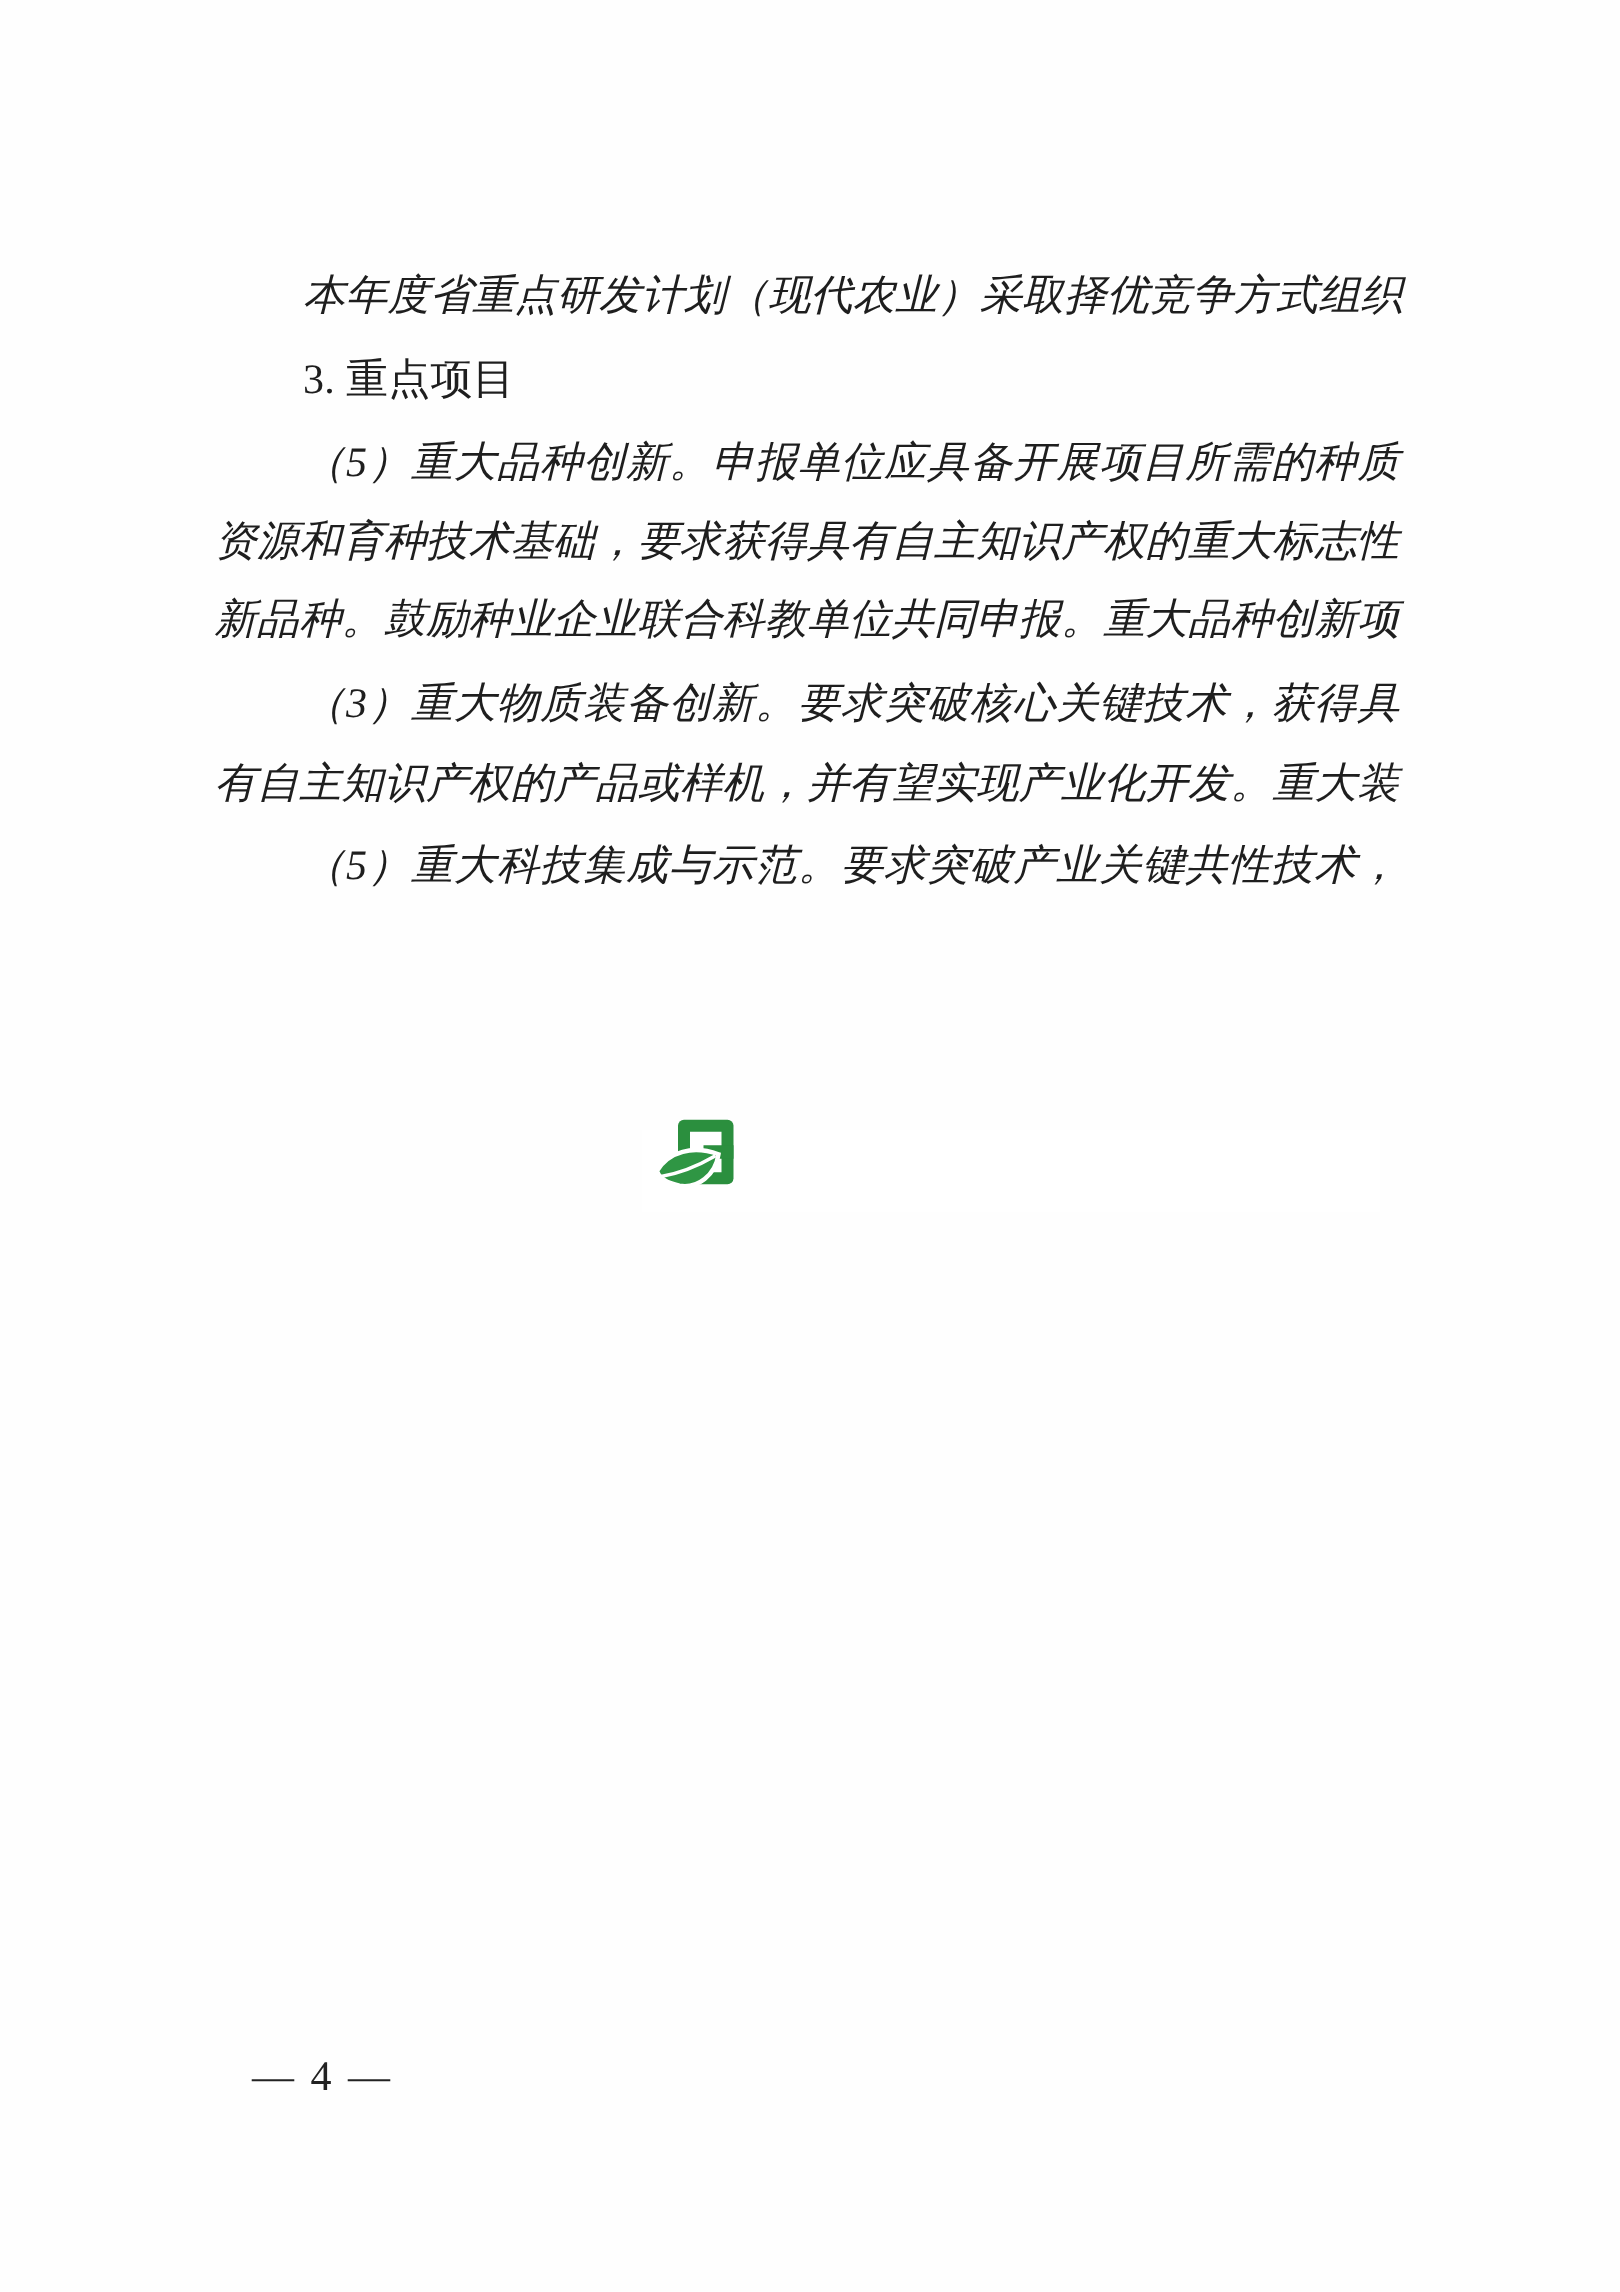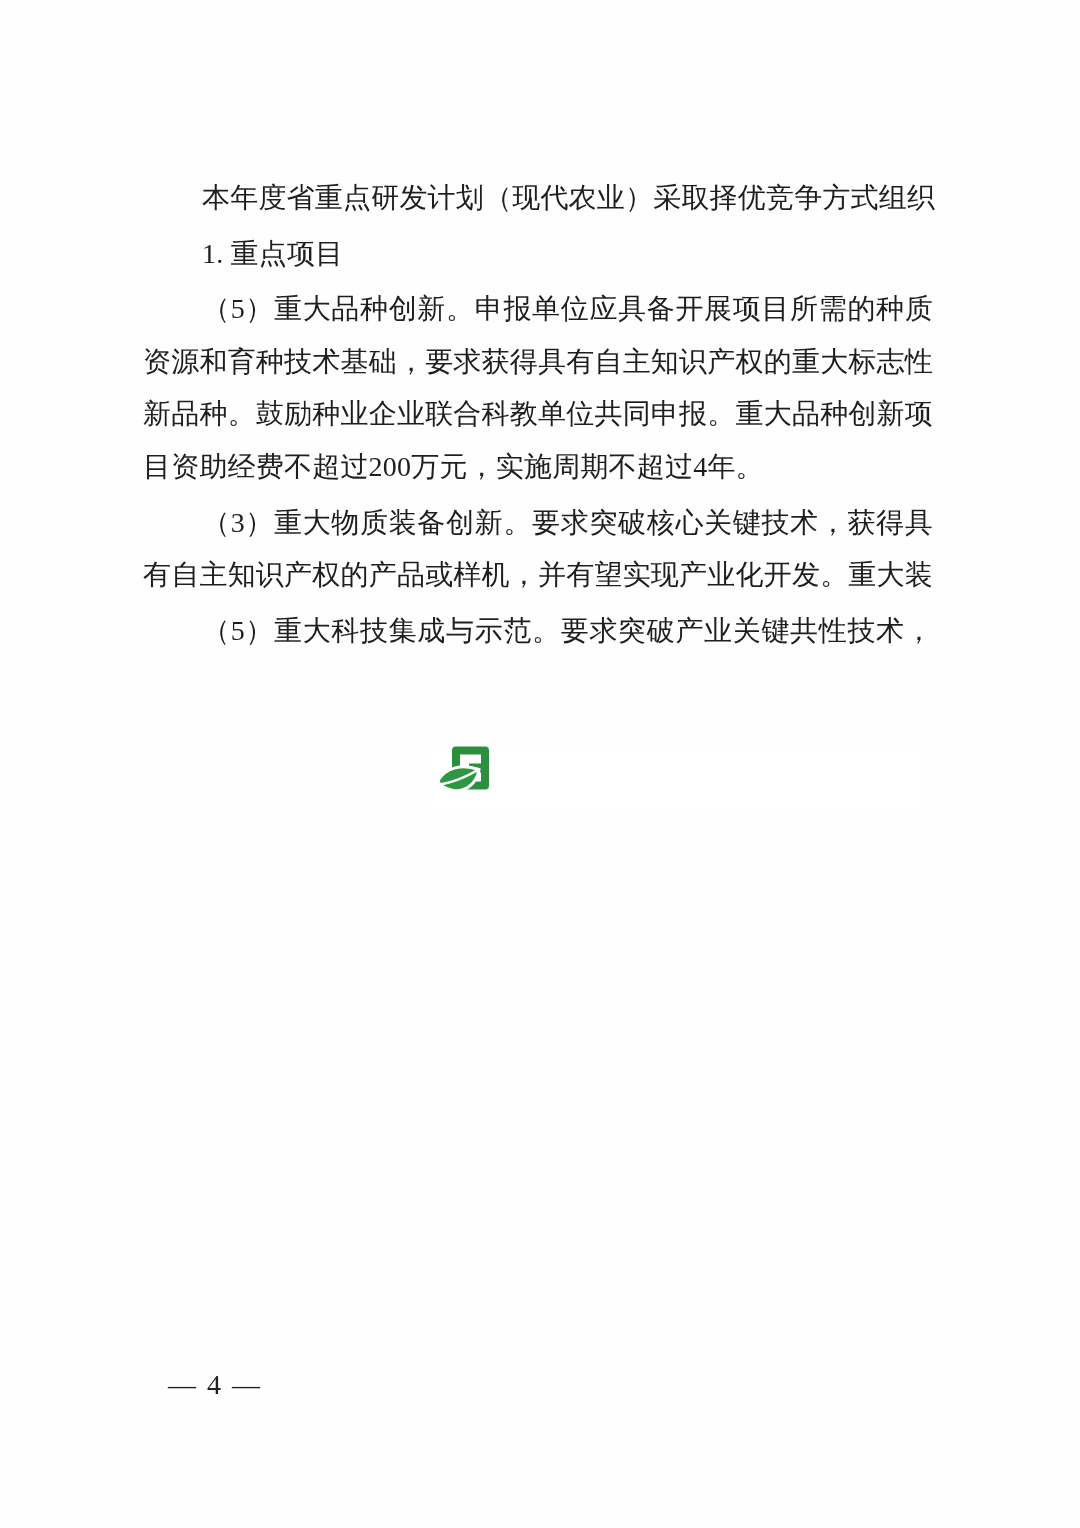--- a/index.html
+++ b/index.html
@@ -24,21 +24,21 @@
   .para { margin: 0 0 3px 0; }
   .line {
     height: 52.6px;
     line-height: 52.6px;
     font-size: 28px;
     white-space: nowrap;
     text-align: justify;
     text-align-last: left;
     letter-spacing: 0.2px;
   }
-  .line.j { text-align-last: justify; }
+  .line.j { text-align-last: justify; font-style: italic; }
   .line.indent { padding-left: 59px; }
   .line.t1 { letter-spacing: -0.8px; }
   .page-number {
     position: absolute;
     left: 168px; top: 1368px;
     font-size: 28px;
     line-height: 34px;
     letter-spacing: 2px;
     color: #222;
     z-index: 1;
@@ -64,29 +64,28 @@
 
 <div class="page">
 
   <div class="content">
 
     <div class="para">
       <div class="line j indent">本年度省重点研发计划（现代农业）采取择优竞争方式组织</div>
     </div>
 
     <div class="para">
-      <div class="line indent">1. 重点项目</div>
+      <div class="line indent">3. 重点项目</div>
     </div>
 
 
     <div class="para">
       <div class="line j indent">（5）重大品种创新。申报单位应具备开展项目所需的种质</div>
       <div class="line j">资源和育种技术基础，要求获得具有自主知识产权的重大标志性</div>
       <div class="line j">新品种。鼓励种业企业联合科教单位共同申报。重大品种创新项</div>
-      <div class="line">目资助经费不超过200万元，实施周期不超过4年。</div>
     </div>
 
     <div class="para">
       <div class="line j indent">（3）重大物质装备创新。要求突破核心关键技术，获得具</div>
       <div class="line j">有自主知识产权的产品或样机，并有望实现产业化开发。重大装</div>
     </div>
 
 
     <div class="para">
       <div class="line j indent">（5）重大科技集成与示范。要求突破产业关键共性技术，</div>

